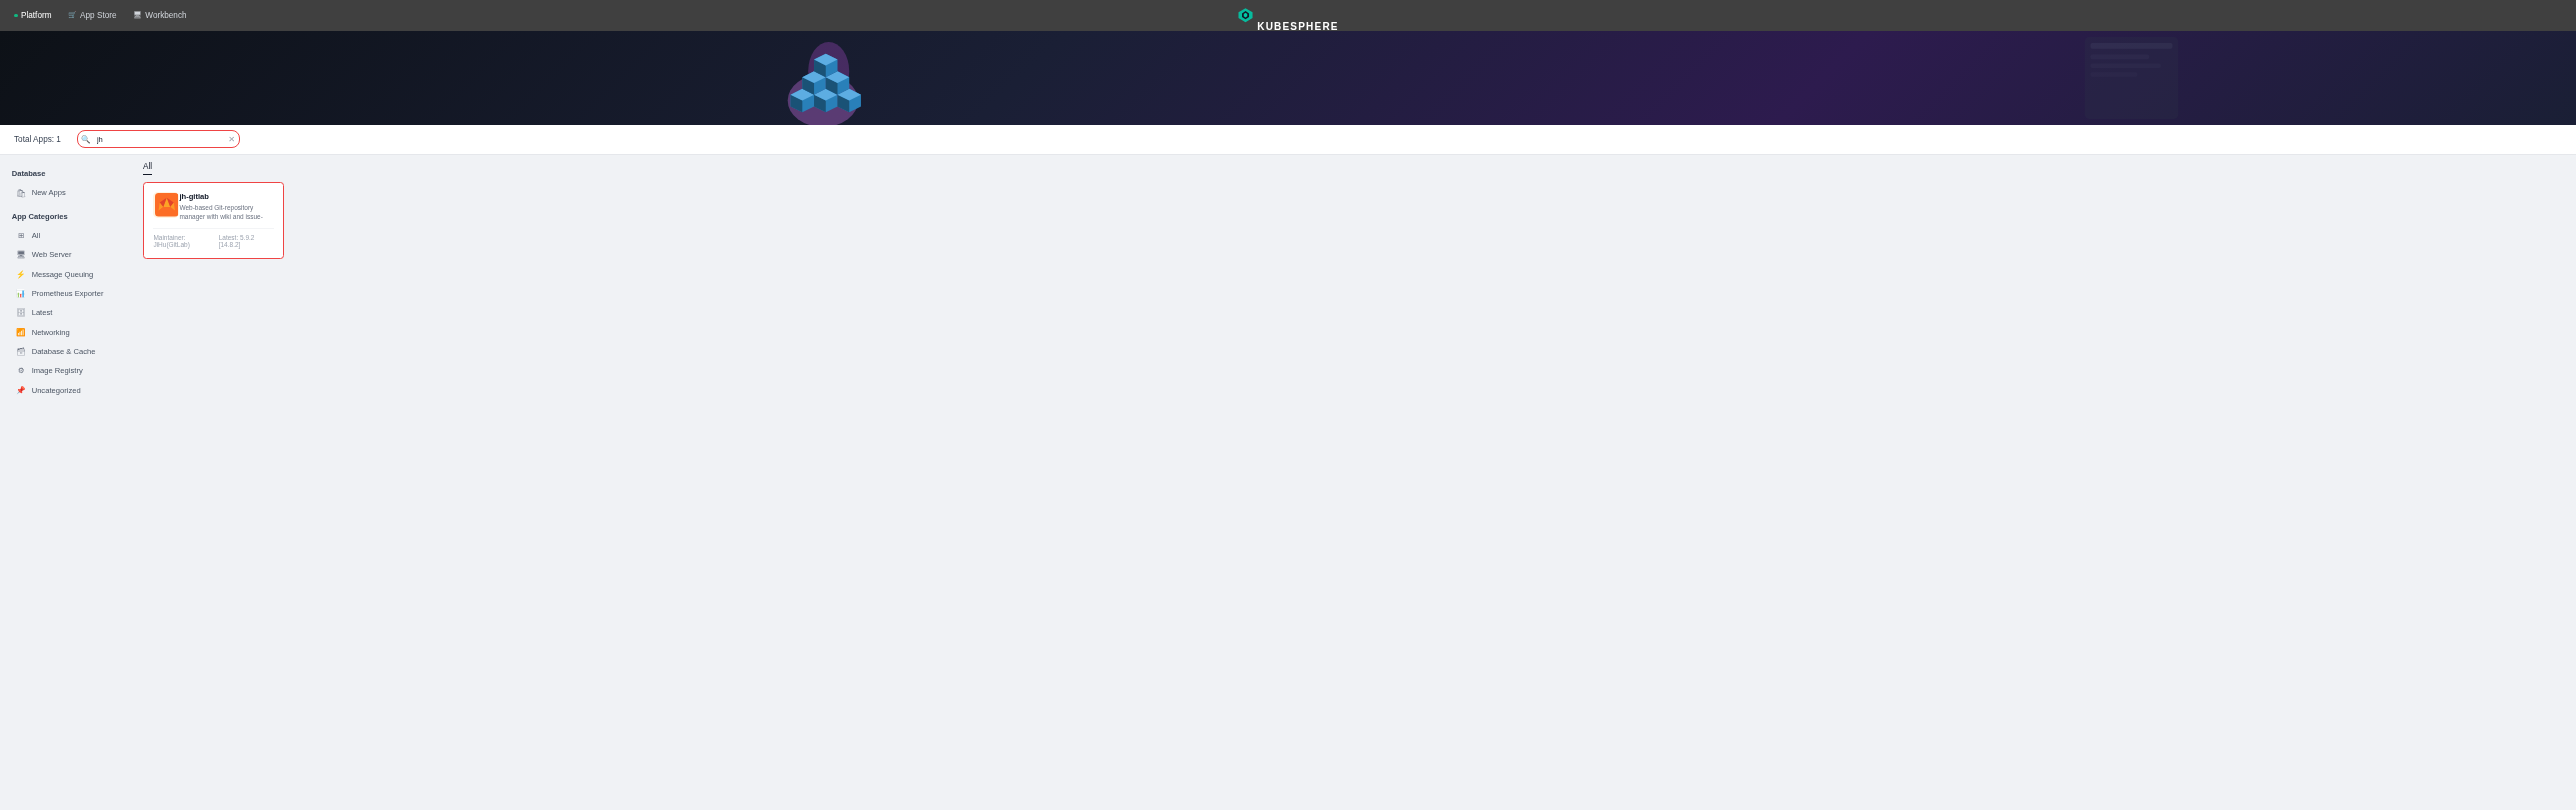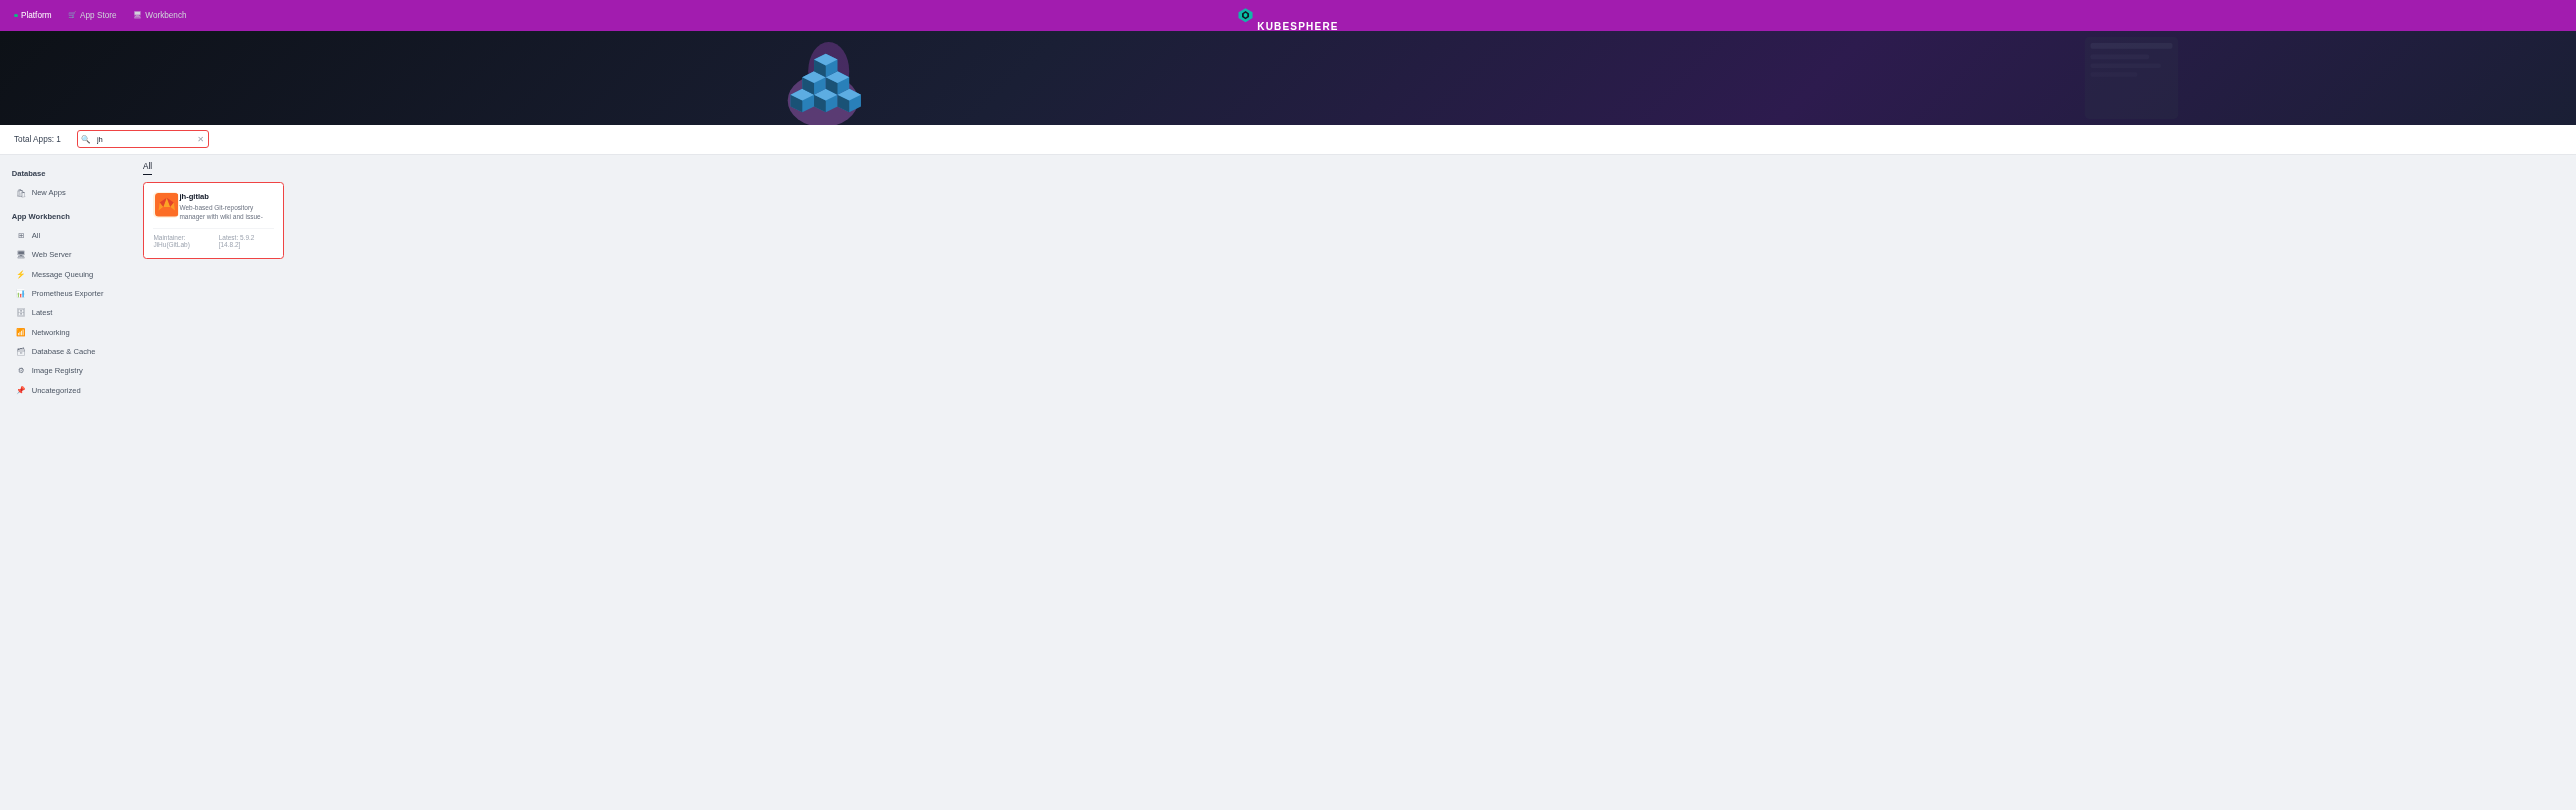--- a/index.html
+++ b/index.html
@@ -1,20 +1,20 @@
 <!DOCTYPE html>
 <html style="font-size:9.4px"><head>
   <meta charset="utf-8">
   <style>
     * { margin: 0; padding: 0; box-sizing: border-box; }
     body { font-family: -apple-system, BlinkMacSystemFont, 'Segoe UI', sans-serif; background: #f0f2f5; min-height: 100vh; }
 
     
     .top-nav {
-      background: #a21caf;
+      background: #404040;
       height: 30.5px;
       display: flex;
       align-items: center;
       padding: 0 14px;
       position: relative;
     }
     .nav-left {
       display: flex;
       align-items: center;
       gap: 16.4px;
@@ -110,25 +110,25 @@
       flex: 1;
       padding: 0 14px;
     }
     .search-container {
       position: relative;
       display: flex;
       align-items: center;
     }
     .search-box {
       border: 1.2px solid #ef4444;
-      border-radius: 3px;
+      border-radius: 8px;
       padding: 3.5px 19px 3.5px 19px;
       font-size: 7.6px;
       outline: none;
-      width: 132px;
+      width: 163px;
       color: #111827;
     }
     .search-icon-left {
       position: absolute;
       left: 4.7px;
       color: #9ca3af;
       font-size: 7.6px;
     }
     .search-clear {
       position: absolute;
@@ -307,21 +307,21 @@
   <div class="sidebar">
     <div class="sidebar-section">
       <div class="sidebar-section-title">Database</div>
       <div class="sidebar-item">
         <span class="item-icon">🛍</span>
         <span>New Apps</span>
       </div>
     </div>
 
     <div class="sidebar-section">
-      <div class="sidebar-section-title">App Workbench</div>
+      <div class="sidebar-section-title">App Categories</div>
 
       <div id="categories-list">
           <div class="sidebar-item">
     <span class="item-icon" style="font-size:7.6px;">⊞</span>
     <span>All</span>
   </div>
           <div class="sidebar-item">
     <span class="item-icon" style="font-size:7.6px;">🖥</span>
     <span>Web Server</span>
   </div>

